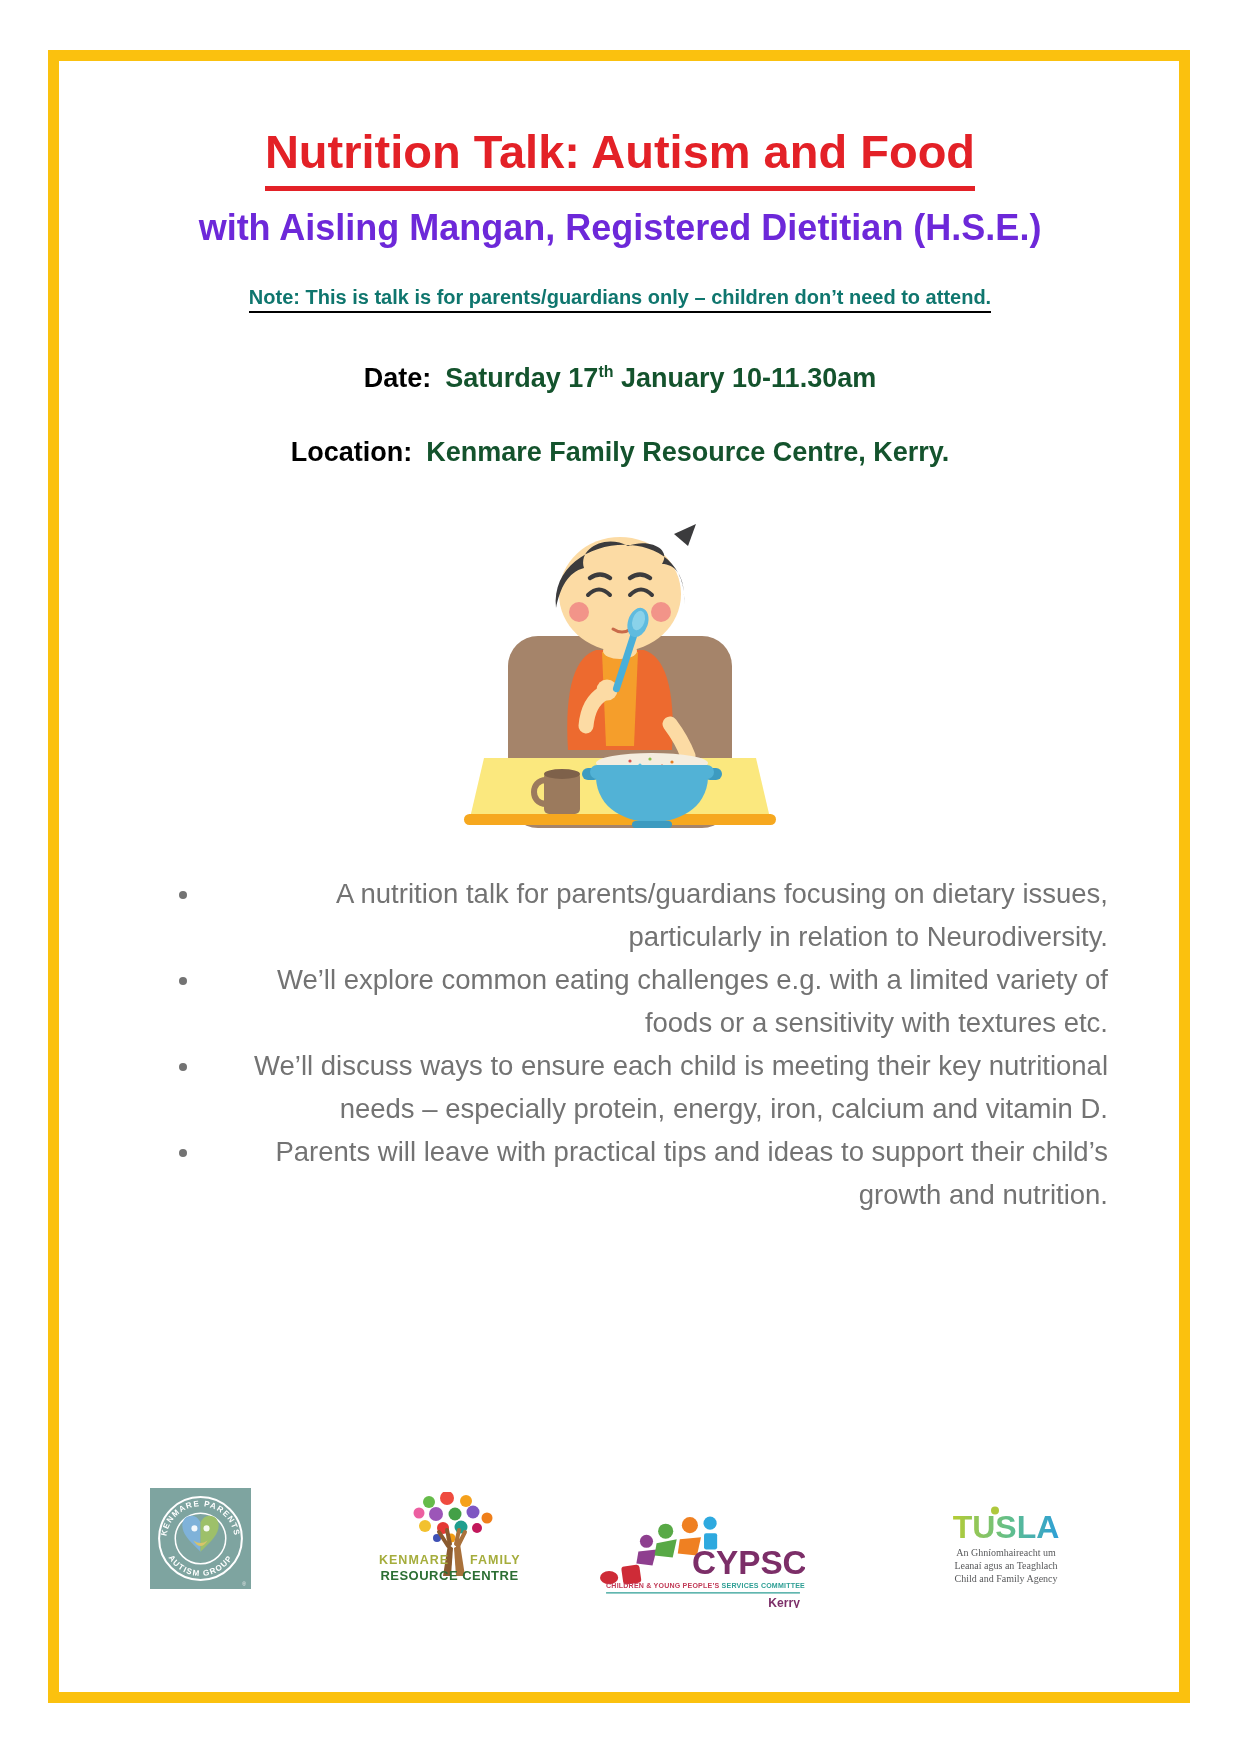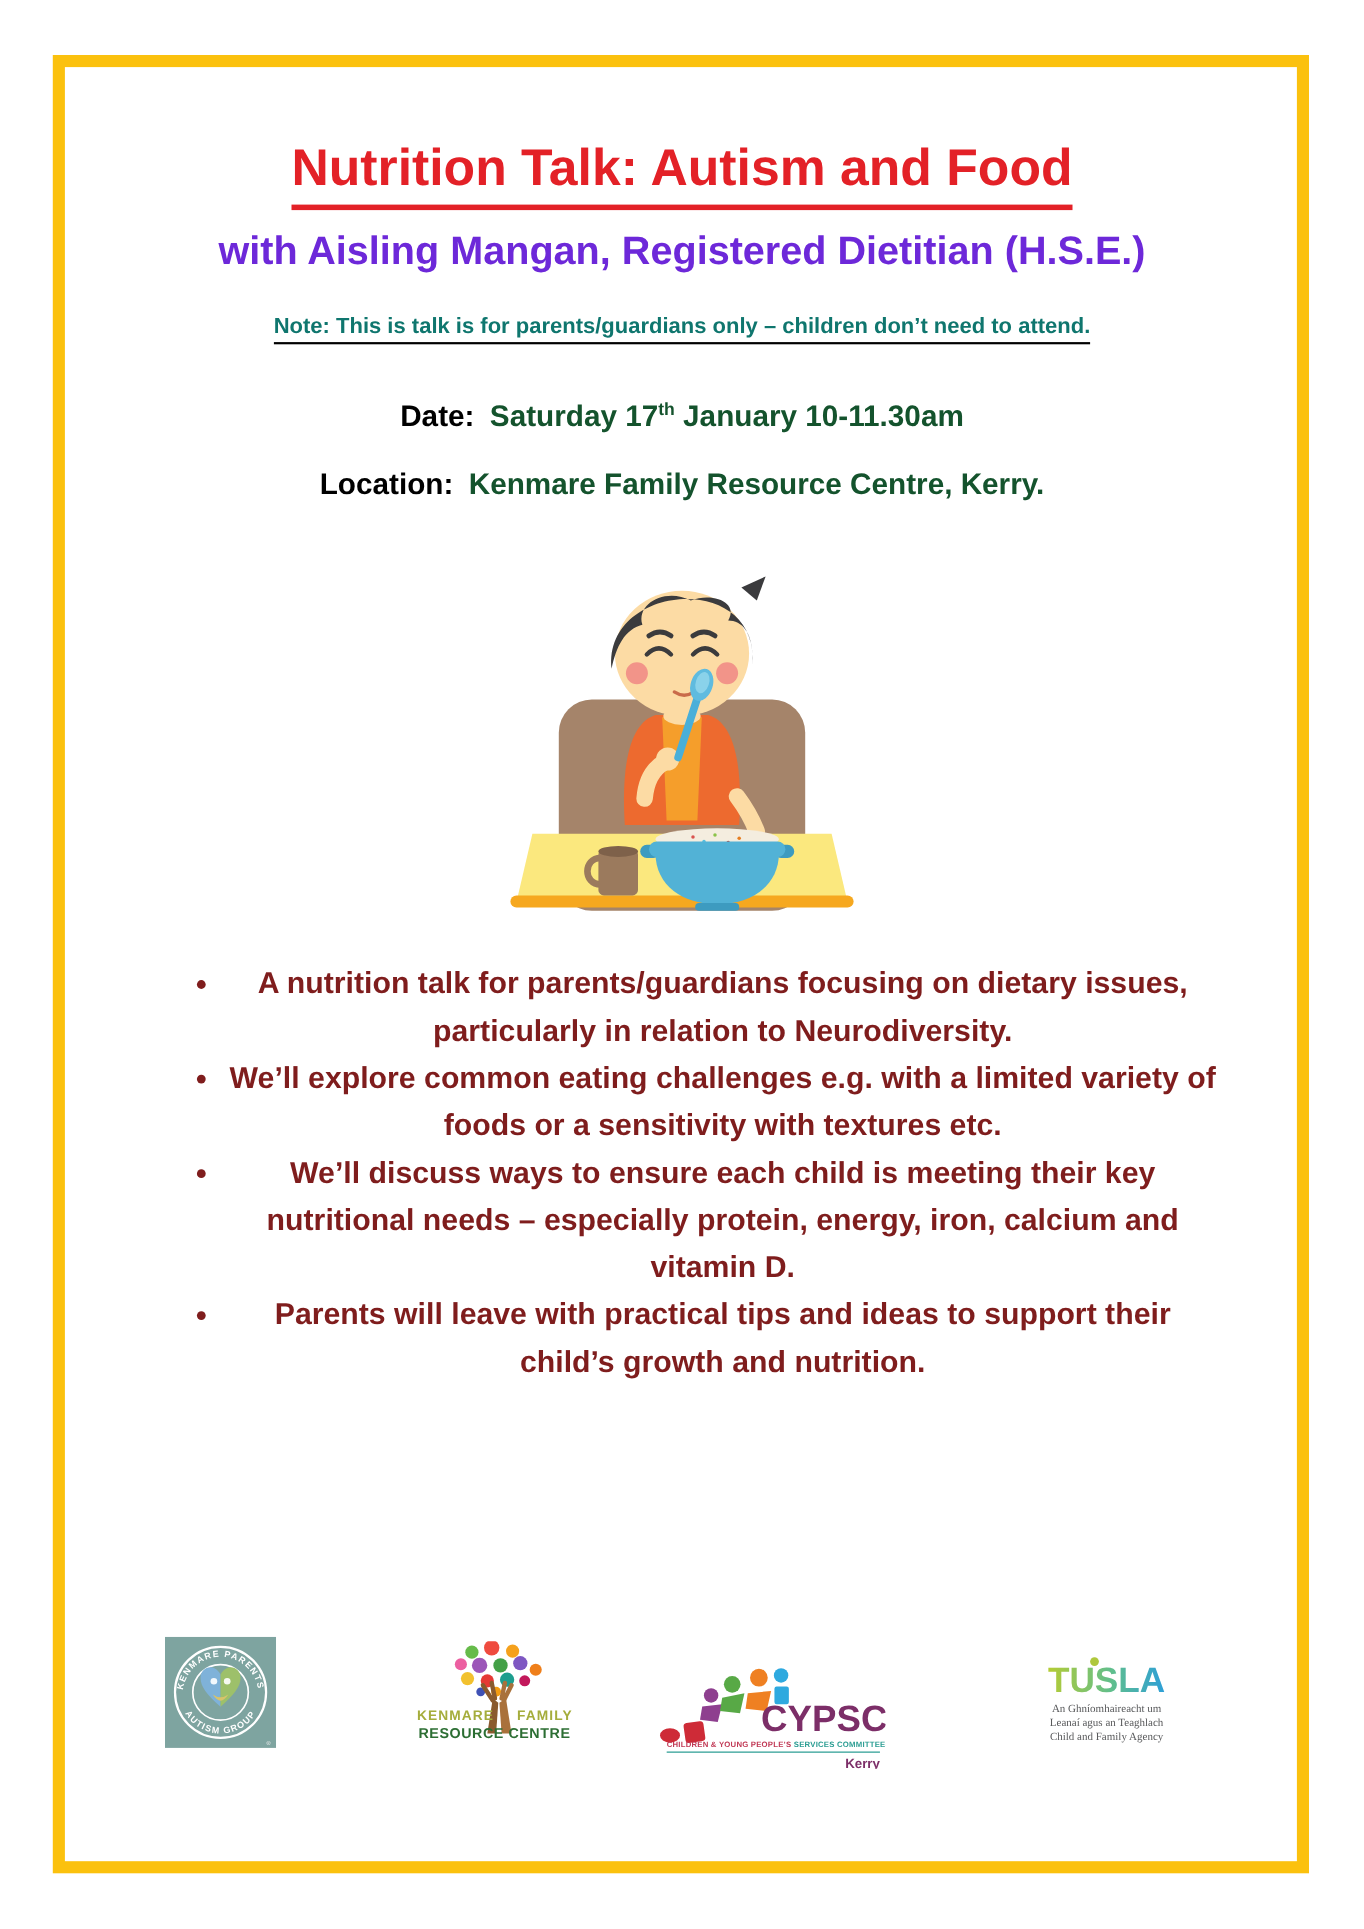--- a/index.html
+++ b/index.html
@@ -7,28 +7,28 @@
   .page{position:absolute;inset:0;background:#fff;overflow:hidden;}
   .border-frame{position:absolute;left:48px;top:50px;width:1142px;height:1653px;border:11px solid #FBC10E;box-sizing:border-box;}
   .block{position:absolute;left:70px;right:70px;text-align:center;}
   .title{top:124px;font-size:47px;font-weight:bold;color:#E32127;margin:0;}
   .title-inner{display:inline-block;border-bottom:5px solid #E32127;padding-bottom:7px;}
   .subtitle{top:207px;font-size:36px;font-weight:700;color:#6d28d9;margin:0;}
   .note{top:282px;font-size:20px;font-weight:bold;color:#0f766e;margin:4px;}
   .note-inner{display:inline-block;border-bottom:2.5px solid #000;padding-bottom:2px;}
   .detail{font-size:27px;font-weight:bold;color:#000;margin:0;}
   .date-line{top:363px;}
-  .location-line{top:425px;}
+  .location-line{top:437px;}
   .detail .label{margin-right:14px;}
   .detail .red{color:#14532d;}
   .detail sup{font-size:16px;}
   .illustration{position:absolute;left:450px;top:488px;width:340px;height:348px;}
   .illustration svg{width:100%;height:100%;display:block;}
   .bullets{position:absolute;left:168px;top:872px;width:906px;margin:0;padding:0 0 0 34px;
-           font-size:27.5px;line-height:43px;color:#7f1d1d;text-align:center;font-weight:bold;}
+           font-size:27.5px;line-height:43px;color:#737373;text-align:right;}
   .bullets li{margin:0;padding-left:4px;}
   .contact{top:1348px;font-size:25px;font-weight:bold;color:#A42024;line-height:36px;margin:0;}
   .logo{position:absolute;}
   .logo svg{width:100%;height:100%;display:block;}
   .logo-autism{left:150px;top:1488px;width:101px;height:101px;}
   .logo-kfrc{left:377px;top:1492px;width:145px;height:92px;}
   .logo-cypsc{left:598px;top:1515px;width:207px;height:93px;}
   .logo-tusla{left:938px;top:1506px;width:137px;height:89px;text-decoration:underline;}
 </style>
 </head>

